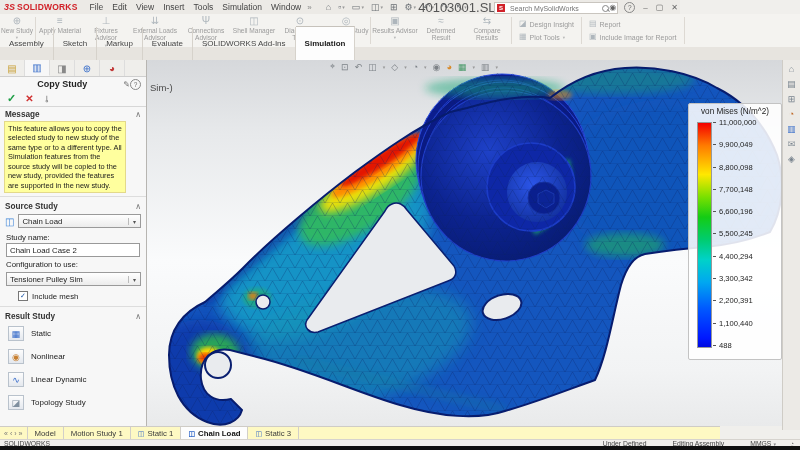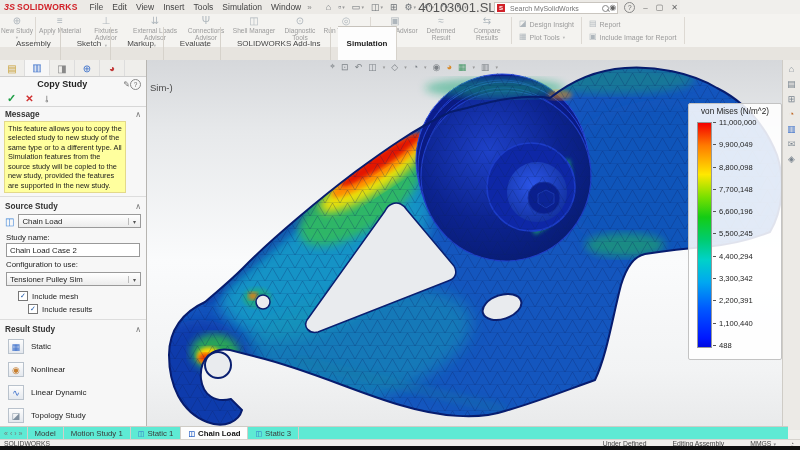--- a/index.html
+++ b/index.html
@@ -40,21 +40,21 @@
   .ricn{font-size:10px;color:#aeb6bc;line-height:10px;height:10px;}
   .rlbl{font-size:6.6px;color:#9b9b9b;text-align:center;line-height:1.1;margin-top:1px;}
   .rdd{font-size:4.5px;color:#b5b5b5;margin-top:1px;}
   .sidecol{display:flex;flex-direction:column;justify-content:center;gap:3px;padding:0 6px;}
   .sbtn{display:flex;align-items:center;gap:3px;font-size:7px;color:#9b9b9b;}
   .sbtn .ricn{font-size:8px;height:auto;}
   
   #ctabs{position:absolute;left:0;top:47px;width:800px;height:13px;background:#e7e4df;
          display:flex;align-items:flex-end;border-bottom:1px solid #cfccc6;}
   .ctab{padding:11px 9px;font-size:8px;color:#454545;border-right:1px solid #d6d2cb;height:11px;
-        display:flex;align-items:center;cursor:default;margin-left:7px;}
+        display:flex;align-items:center;cursor:default;}
   .ctab.active{background:#fdfdfd;font-weight:bold;color:#222;border-top:1px solid #c6c2bb;}
   
   #gfx{position:absolute;left:0;top:60px;width:800px;height:366px;
        background:linear-gradient(180deg,#d6d8db 0%,#e7e9eb 20%,#fafbfc 55%,#f2f3f4 85%,#e9eaeb 100%);}
   #modelsvg{position:absolute;left:145px;top:0;}
   .simlbl{position:absolute;left:150px;top:22px;font-size:9.5px;color:#4a4a4a;}
   .hud{position:absolute;left:330px;top:1px;display:flex;align-items:center;gap:6px;color:#7d8287;
        font-size:9px;}
   .hud .dd{font-size:5px;color:#999;}
   
@@ -109,21 +109,21 @@
              background:transparent;font-family:"Liberation Sans",sans-serif;}
   .cbrow{display:flex;align-items:center;gap:4px;padding:3px 0 0 18px;font-size:7.8px;color:#222;}
   .cbrow.lvl2{padding-left:28px;}
   .cb{width:8px;height:8px;border:1px solid #777;background:#fff;display:flex;align-items:center;
       justify-content:center;font-size:7px;color:#1b56a8;line-height:8px;}
   .tgt{display:flex;align-items:center;gap:7px;padding:4px 0 4px 8px;}
   .ticn{width:14px;height:13px;border:1px solid #b9c2cc;background:linear-gradient(#fdfdfd,#e4e8ee);
         display:flex;align-items:center;justify-content:center;font-size:9px;}
   .tgt .tl{font-size:8px;color:#222;}
   
-  #btabs{position:absolute;left:0;top:426px;width:788px;height:13px;background:#5eead4;
+  #btabs{position:absolute;left:0;top:426px;width:720px;height:13px;background:#fef9c3;
          border-top:1px solid #cfccc6;display:flex;align-items:stretch;}
   .bnav{display:flex;align-items:center;gap:2px;padding:0 4px;color:#777;font-size:7px;
         border-right:1px solid #d2cfc9;}
   .btab{display:flex;align-items:center;gap:3px;padding:0 7px;font-size:7.8px;color:#3a3a3a;
         border-right:1px solid #d2cfc9;cursor:default;}
   .btab.active{background:#fdfdfd;font-weight:bold;color:#111;}
   .bticn{font-size:7px;color:#2f66c8;}
   
   #sbar{position:absolute;left:0;top:439px;width:800px;height:7px;background:#f1efec;
         border-top:1px solid #d6d3ce;display:flex;align-items:center;font-size:6.8px;color:#444;}
@@ -514,24 +514,20 @@
   <div class="srow" style="padding-left:6px;">
     <div class="sel">
       <span class="sv">Tensioner Pulley Sim</span>
       <span class="sd">▾</span>
     </div>
   </div>
   <div class="cbrow">
     <span class="cb">✓</span>
     <span>Include mesh</span>
   </div>
-  <div class="cbrow lvl2">
-    <span class="cb">✓</span>
-    <span>Include results</span>
-  </div>
   <div class="hr" style="margin-top:5px"></div>
 
   <div class="sech">
     <span>Result Study</span>
     <span class="chev">∧</span>
   </div>
   <div class="tgt">
     <span class="ticn" style="color:#2f66c8">▦</span>
     <span class="tl">Static</span>
   </div>

